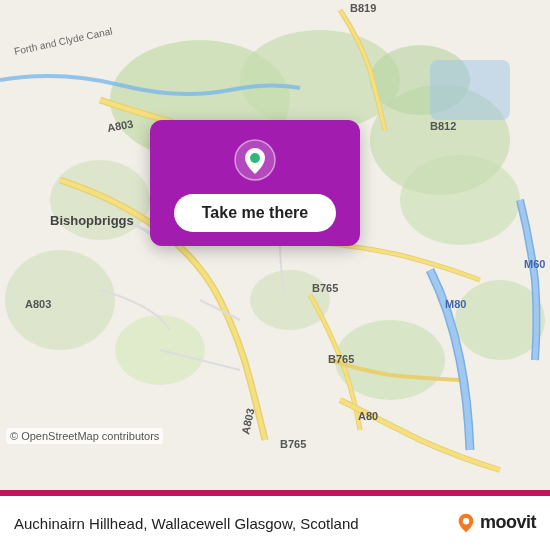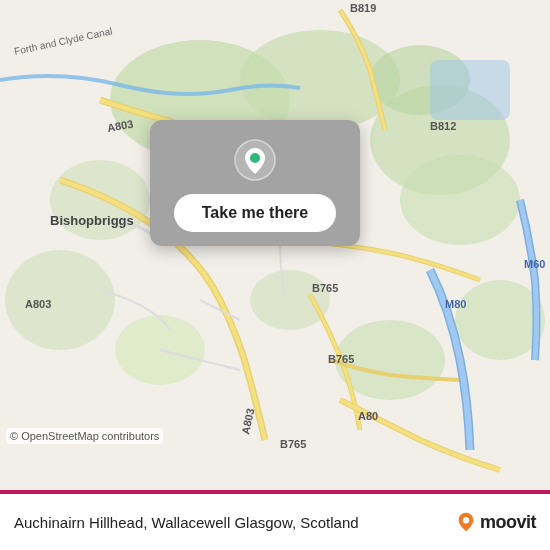--- a/index.html
+++ b/index.html
@@ -23,21 +23,21 @@
     #map-svg {
       width: 100%;
       height: 100%;
     }
 
     #popup-card {
       position: absolute;
       top: 120px;
       left: 150px;
       width: 210px;
-      background: #a3a3a3;
+      background: #a21caf;
       border-radius: 12px;
       display: flex;
       flex-direction: column;
       align-items: center;
       padding: 18px 20px 14px 20px;
       box-shadow: 0 4px 16px rgba(0,0,0,0.25);
       z-index: 10;
     }
 
     #pin-icon {
@@ -58,21 +58,21 @@
       white-space: nowrap;
     }
 
     #bottom-bar {
       width: 550px;
       height: 60px;
       background: white;
       display: flex;
       align-items: center;
       padding: 0 14px;
-      border-top: 4px solid #be185d;
+      border-top: 6px solid #be185d;
       gap: 10px;
     }
 
     #copyright {
       font-size: 11px;
       color: #555;
       position: absolute;
       bottom: 46px;
       left: 6px;
       background: rgba(255,255,255,0.75);
@@ -82,21 +82,21 @@
     }
 
     #location-text {
       font-size: 15px;
       color: #222;
       flex: 1;
     }
 
     #moovit-logo {
       display: flex;
-      align-items: center;
+      align-items: flex-start;
       gap: 3px;
     }
 
     #moovit-pin {
       width: 22px;
       height: 22px;
     }
 
     #moovit-name {
       font-size: 18px;

